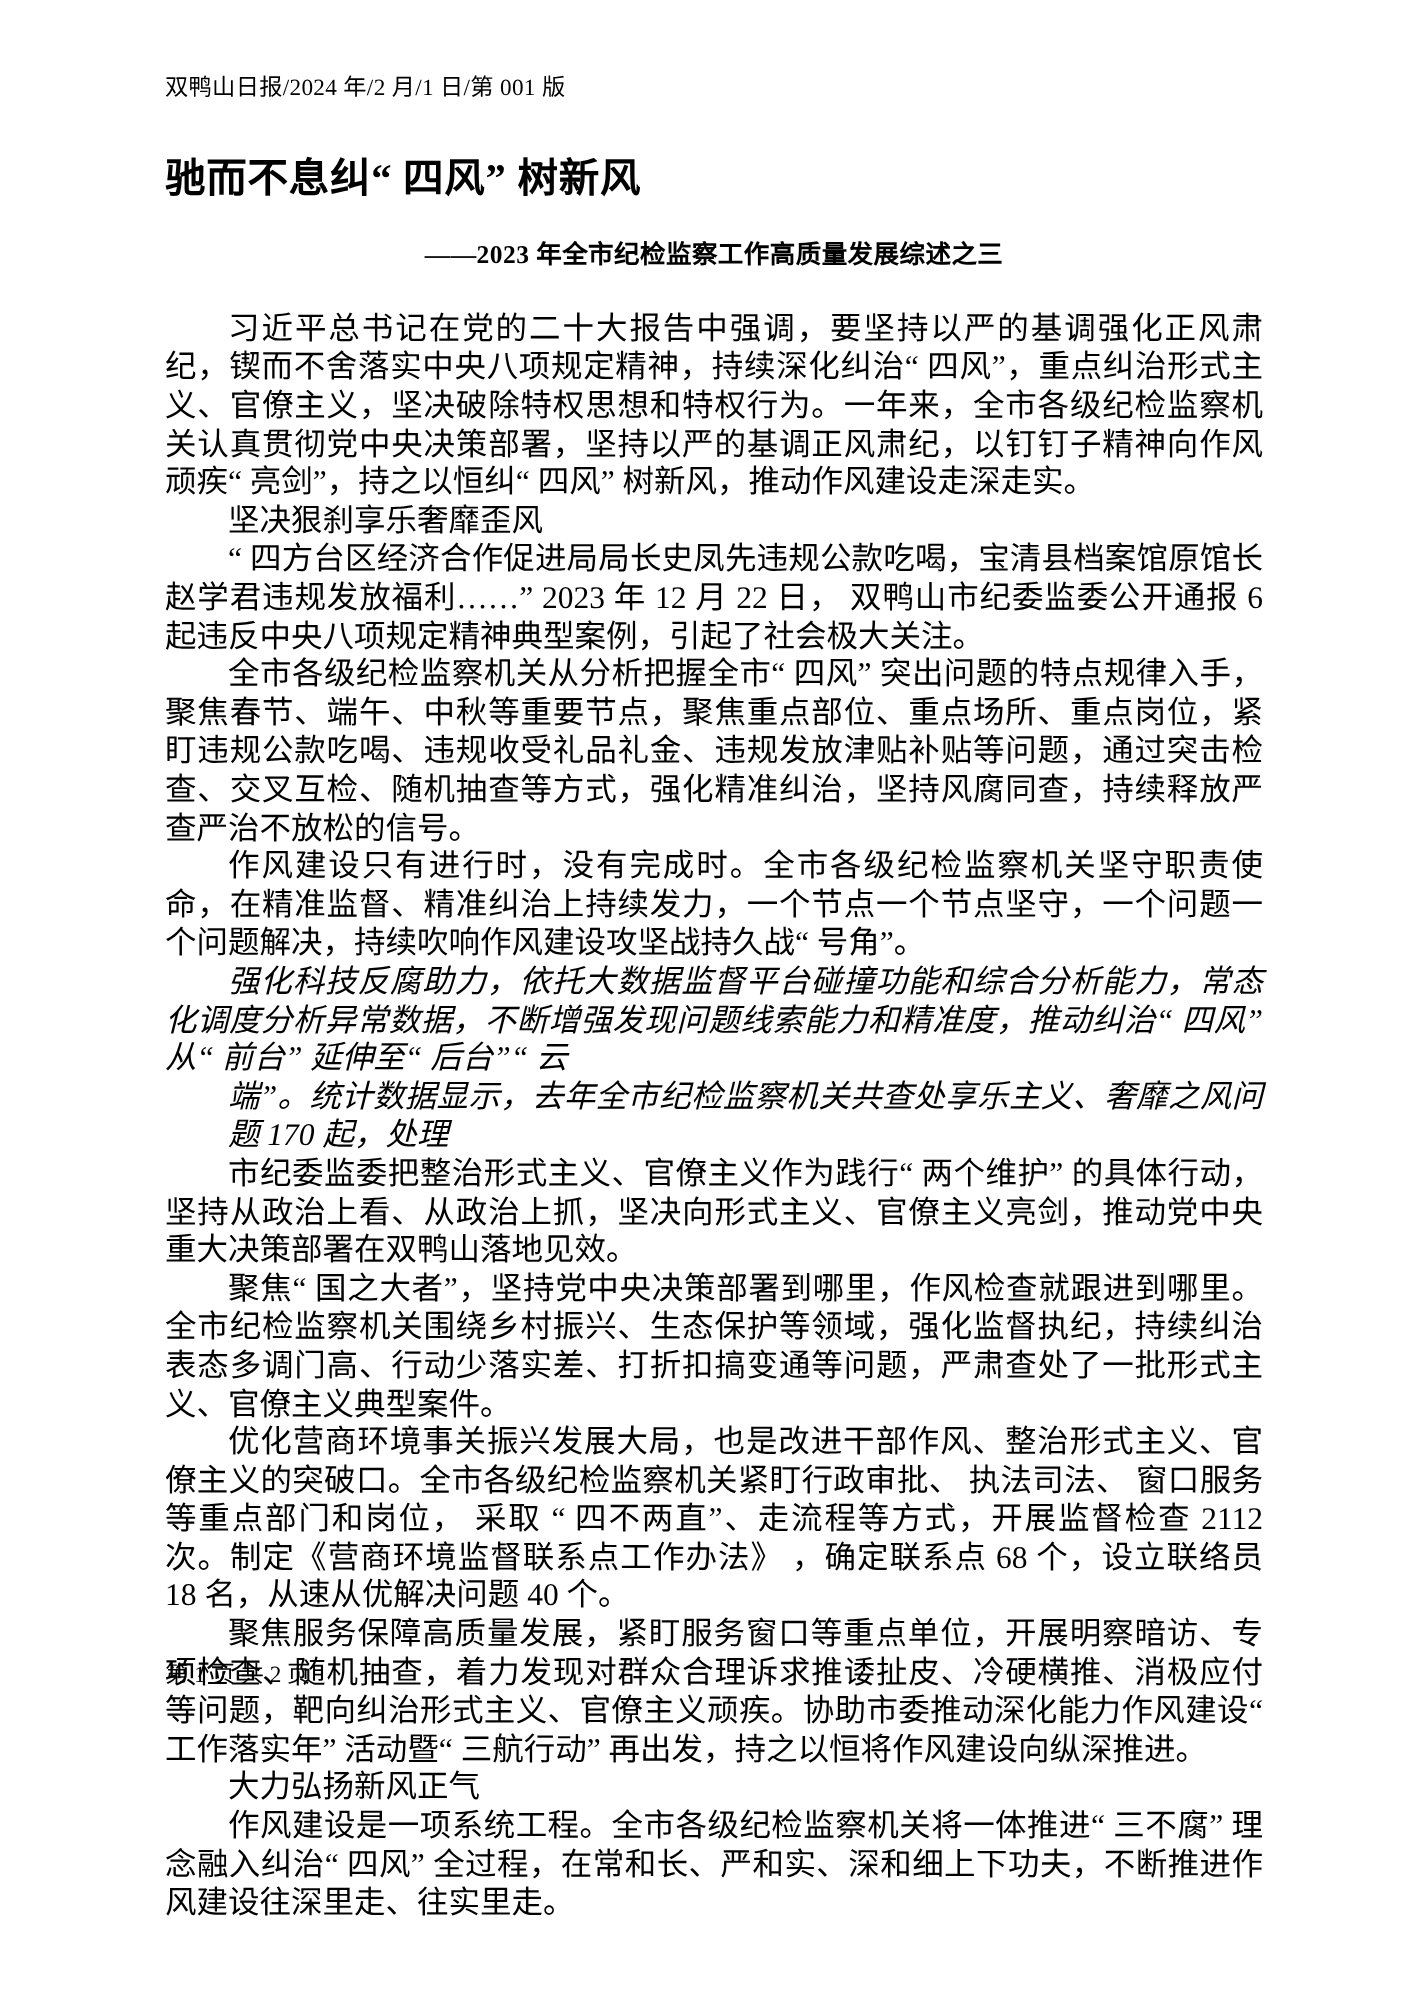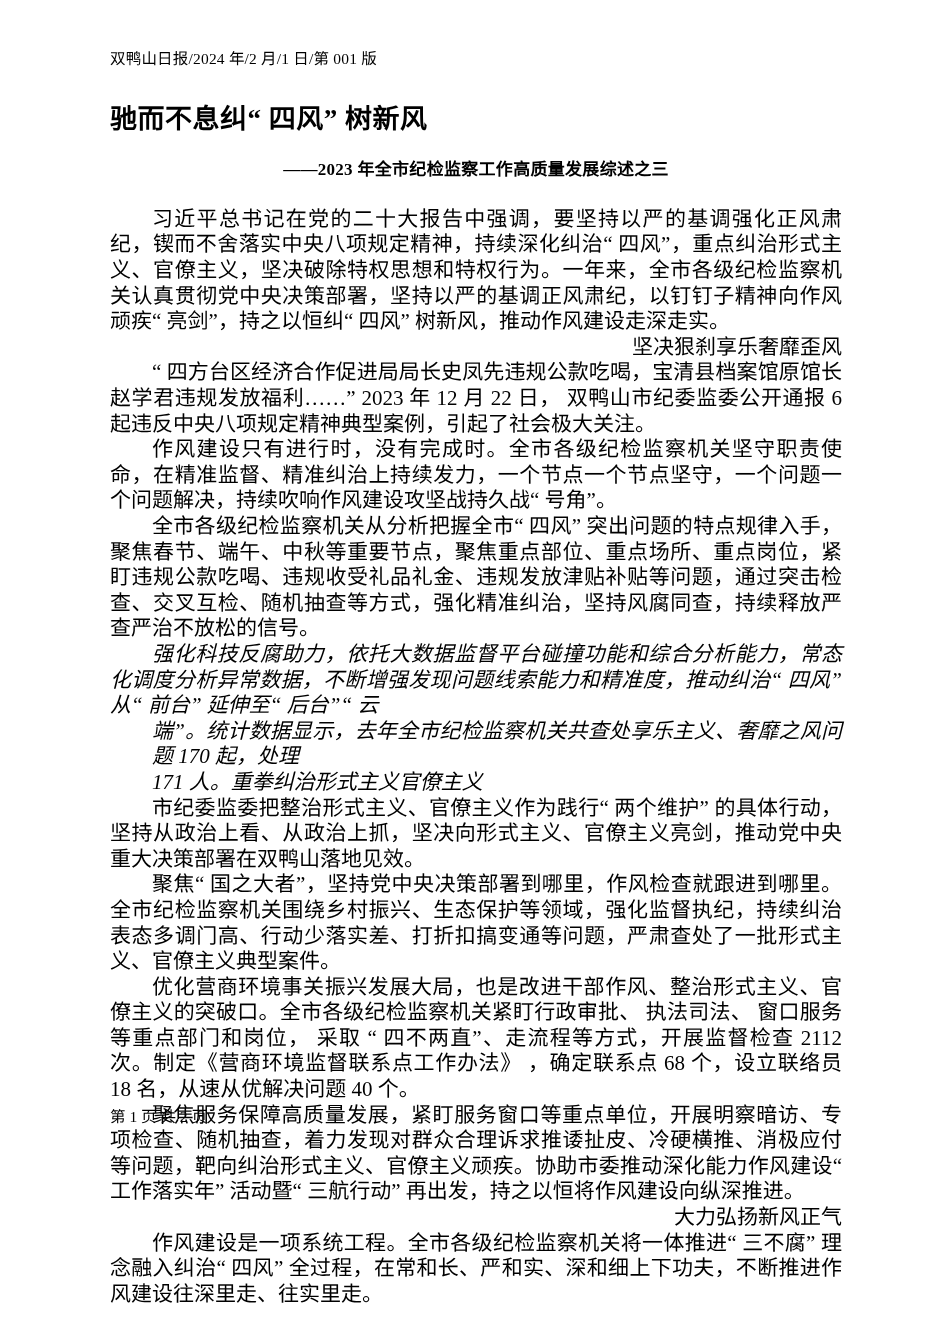--- a/index.html
+++ b/index.html
@@ -65,21 +65,21 @@
   }
   p.para {
     margin: 0;
     text-indent: 2em;
     text-align: justify;
     text-justify: inter-ideograph;
   }
   p.subhead {
     margin: 0;
     text-indent: 2em;
-    text-align: right;
+    text-align: left;
   }
   
   p.para-quirk {
     margin: 0;
     text-indent: 2em;
     text-align: justify;
     text-justify: inter-ideograph;
     font-style: italic;
   }
   p.para-quirk .quirk-line {
@@ -120,28 +120,27 @@
     <h2 class="doc-subtitle">——2023 年全市纪检监察工作高质量发展综述之三</h2>
 
     <div class="body-block">
 
       <p class="para">习近平总书记在党的二十大报告中强调，要坚持以严的基调强化正风肃纪，锲而不舍落实中央八项规定精神，持续深化纠治“ 四风”，重点纠治形式主义、官僚主义，坚决破除特权思想和特权行为。一年来，全市各级纪检监察机关认真贯彻党中央决策部署，坚持以严的基调正风肃纪，以钉钉子精神向作风顽疾“ 亮剑”，持之以恒纠“ 四风” 树新风，推动作风建设走深走实。</p>
 
       <p class="subhead">坚决狠刹享乐奢靡歪风</p>
 
       <p class="para">“ 四方台区经济合作促进局局长史凤先违规公款吃喝，宝清县档案馆原馆长赵学君违规发放福利……” 2023 年 12 月 22 日， 双鸭山市纪委监委公开通报 6 起违反中央八项规定精神典型案例，引起了社会极大关注。</p>
 
+      <p class="para">全市各级纪检监察机关从分析把握全市“ 四风” 突出问题的特点规律入手，聚焦春节、端午、中秋等重要节点，聚焦重点部位、重点场所、重点岗位，紧盯违规公款吃喝、违规收受礼品礼金、违规发放津贴补贴等问题，通过突击检查、交叉互检、随机抽查等方式，强化精准纠治，坚持风腐同查，持续释放严查严治不放松的信号。</p>
+
       <p class="para">作风建设只有进行时，没有完成时。全市各级纪检监察机关坚守职责使命，在精准监督、精准纠治上持续发力，一个节点一个节点坚守，一个问题一个问题解决，持续吹响作风建设攻坚战持久战“ 号角”。</p>
-
-      <p class="para">全市各级纪检监察机关从分析把握全市“ 四风” 突出问题的特点规律入手，聚焦春节、端午、中秋等重要节点，聚焦重点部位、重点场所、重点岗位，紧盯违规公款吃喝、违规收受礼品礼金、违规发放津贴补贴等问题，通过突击检查、交叉互检、随机抽查等方式，强化精准纠治，坚持风腐同查，持续释放严查严治不放松的信号。</p>
 
       <p class="para-quirk">
         <span>强化科技反腐助力，依托大数据监督平台碰撞功能和综合分析能力，常态化调度分析异常数据，不断增强发现问题线索能力和精准度，推动纠治“ 四风” 从“ 前台” 延伸至“ 后台”“ 云</span>
         <span class="quirk-line">端”。统计数据显示，去年全市纪检监察机关共查处享乐主义、奢靡之风问题 170 起，处理</span>
-        <span class="quirk-line last">171 人。重拳纠治形式主义官僚主义</span>
       </p>
 
       <p class="para">市纪委监委把整治形式主义、官僚主义作为践行“ 两个维护” 的具体行动，坚持从政治上看、从政治上抓，坚决向形式主义、官僚主义亮剑，推动党中央重大决策部署在双鸭山落地见效。</p>
 
       <p class="para">聚焦“ 国之大者”，坚持党中央决策部署到哪里，作风检查就跟进到哪里。全市纪检监察机关围绕乡村振兴、生态保护等领域，强化监督执纪，持续纠治表态多调门高、行动少落实差、打折扣搞变通等问题，严肃查处了一批形式主义、官僚主义典型案件。</p>
 
       <p class="para">优化营商环境事关振兴发展大局，也是改进干部作风、整治形式主义、官僚主义的突破口。全市各级纪检监察机关紧盯行政审批、 执法司法、 窗口服务等重点部门和岗位， 采取 “ 四不两直”、走流程等方式，开展监督检查 2112 次。制定《营商环境监督联系点工作办法》 ，确定联系点 68 个，设立联络员 18 名，从速从优解决问题 40 个。</p>
 
       <p class="para">聚焦服务保障高质量发展，紧盯服务窗口等重点单位，开展明察暗访、专项检查、随机抽查，着力发现对群众合理诉求推诿扯皮、冷硬横推、消极应付等问题，靶向纠治形式主义、官僚主义顽疾。协助市委推动深化能力作风建设“ 工作落实年” 活动暨“ 三航行动” 再出发，持之以恒将作风建设向纵深推进。</p>
 

